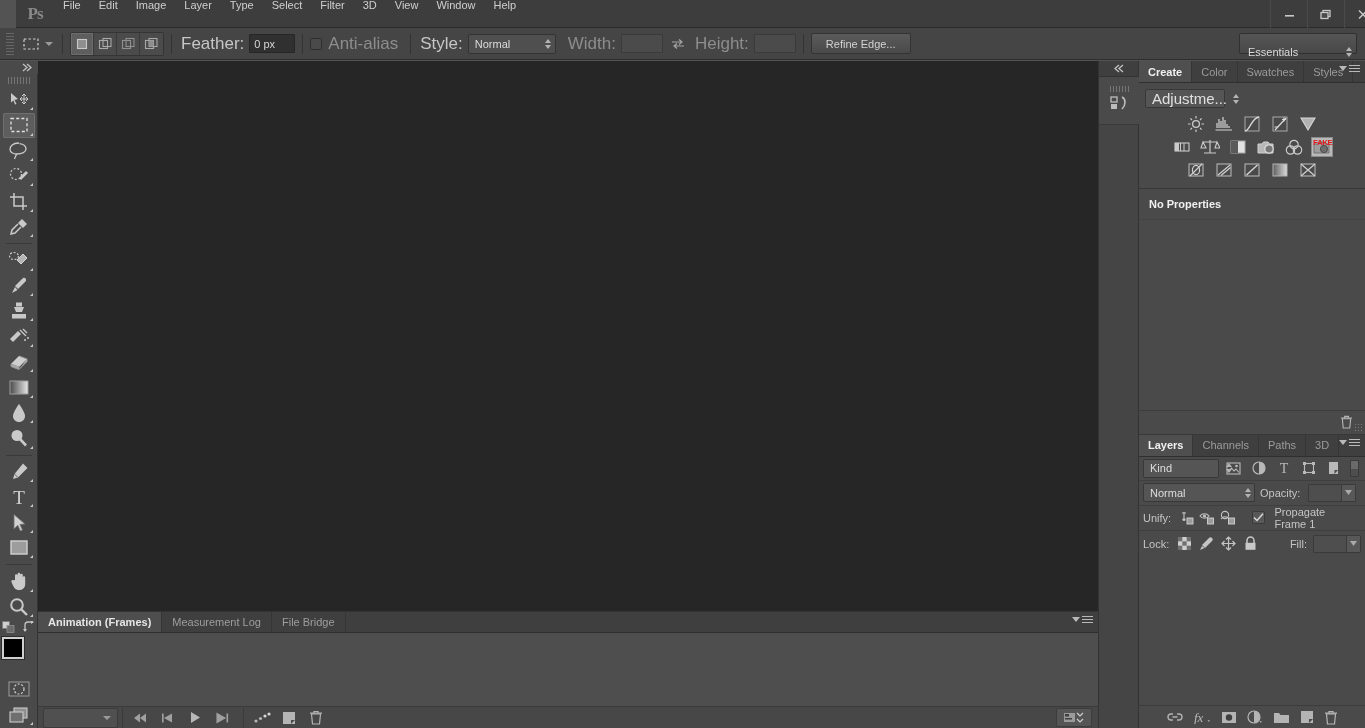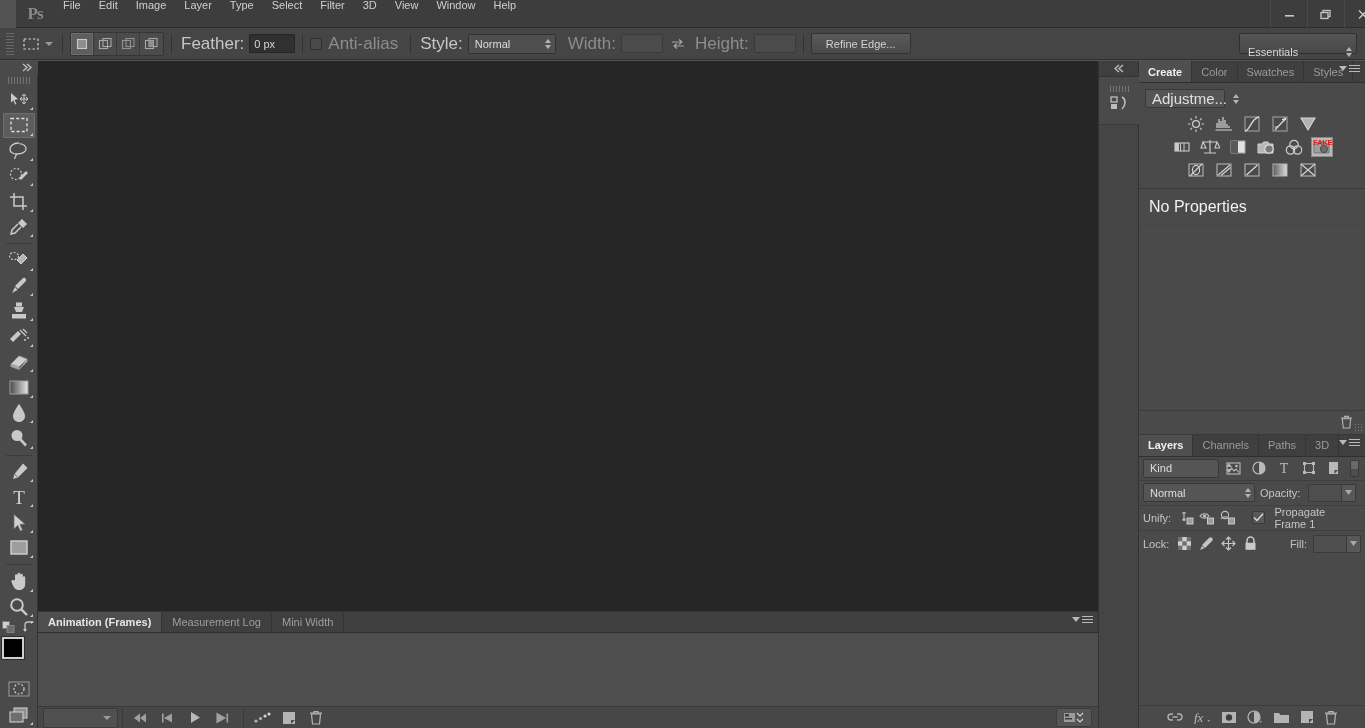--- a/index.html
+++ b/index.html
@@ -214,21 +214,21 @@
     width: 22px; height: 20px; display: flex; align-items: center; justify-content: center;
   }
   .adj-icon.fake { background: #b9b9b9; border: 1px solid #8a8a8a; position: relative; }
   .fake-txt {
     position: absolute; top: 1px; left: 1px; font-size: 8px; font-weight: bold;
     color: #e01b1b; letter-spacing: -0.5px; line-height: 8px;
     font-family: "Liberation Sans", sans-serif;
   }
 
   .prop-body { background: #4a4a4a; flex: 1; display: flex; flex-direction: column; }
-  .prop-title { padding: 9px 10px; font-size: 16px; font-weight: normal; color: #f0f0f0; }
+  .prop-title { padding: 9px 10px; font-size: 11px; font-weight: bold; color: #f0f0f0; }
   .prop-blank { flex: 1; background: #4a4a4a; border-top: 1px solid #444; }
   .prop-footer {
     height: 24px; background: #4a4a4a; border-top: 1px solid #3c3c3c;
     display: flex; align-items: center; justify-content: flex-end; padding-right: 12px;
     position: relative;
   }
   .resize-grip {
     position: absolute; right: 2px; bottom: 2px; width: 9px; height: 9px;
     background-image: radial-gradient(#7b7b7b 40%, transparent 41%);
     background-size: 3px 3px;
@@ -573,21 +573,21 @@
       <span class="corner"></span>
     </div>
   </div>
 
   <div class="canvas-wrap"></div>
 
   <div class="anim-panel">
     <div class="tabrow">
       <div class="tab active">Animation (Frames)</div>
       <div class="tab">Measurement Log</div>
-      <div class="tab">Mini Width</div>
+      <div class="tab">File Bridge</div>
       <div class="panel-menu">
         <span class="pm-tri"></span>
         <span class="pm-lines">
             <span></span>
             <span></span>
             <span></span>
           </span>
       </div>
     </div>
     <div class="anim-body"></div>

